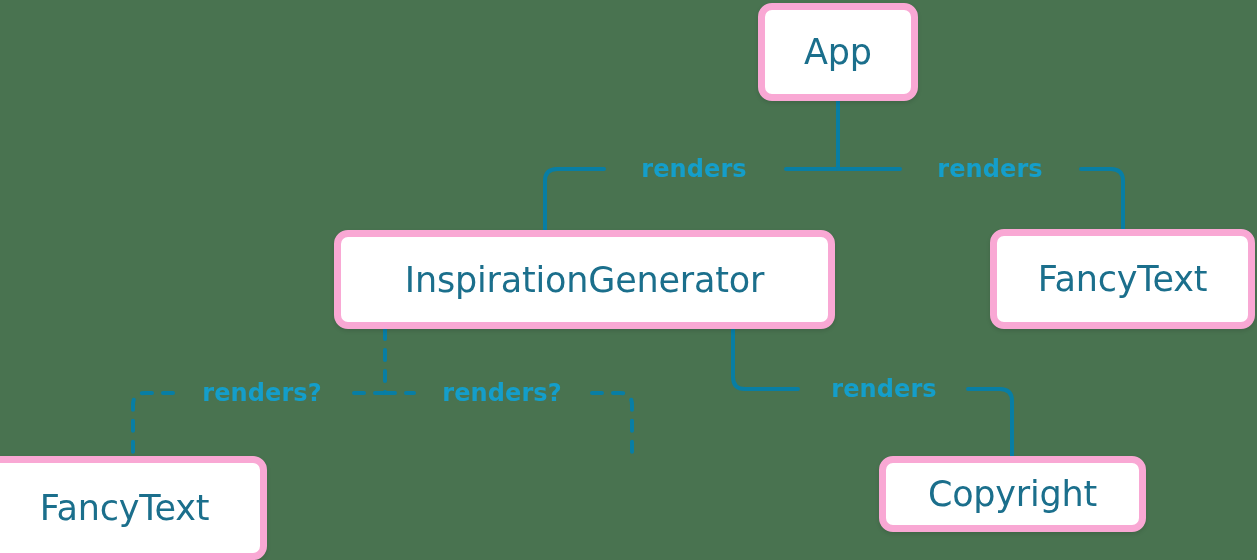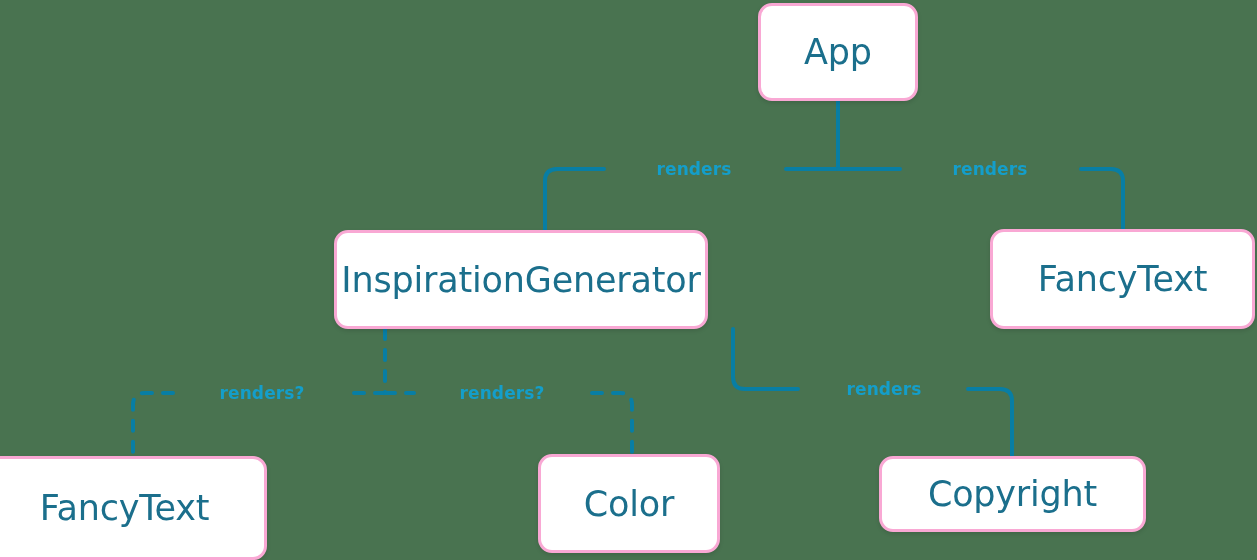--- a/index.html
+++ b/index.html
@@ -22,44 +22,44 @@
     position: absolute;
     left: 0;
     top: 0;
     width: 1257px;
     height: 560px;
     overflow: visible;
   }
   .node {
     position: absolute;
     background: #ffffff;
-    border: 3px solid #f9a8d4;
+    border: 7px solid #f9a8d4;
     border-radius: 14px;
     box-sizing: border-box;
     display: flex;
     align-items: center;
     justify-content: center;
     color: #1B6F8C;
     font-size: 35px;
     font-weight: 400;
     letter-spacing: -0.2px;
     white-space: nowrap;
     box-shadow: 0 2px 4px rgba(0,0,0,0.12);
   }
   .edge-label {
     position: absolute;
     color: #149ECA;
-    font-size: 17px;
+    font-size: 24px;
     font-weight: 600;
     letter-spacing: 0.1px;
     white-space: nowrap;
     transform: translate(-50%, -50%);
   }
   .node-app        { left: 758px;  top: 3px;   width: 160px; height: 98px;  }
-  .node-inspgen    { left: 334px;  top: 230px; width: 374px; height: 99px;  }
+  .node-inspgen    { left: 334px;  top: 230px; width: 501px; height: 99px;  }
   .node-fancytext-r{ left: 990px;  top: 229px; width: 265px; height: 100px; }
   .node-fancytext-b{ left: -18px;  top: 456px; width: 285px; height: 104px; }
   .node-color      { left: 538px;  top: 454px; width: 182px; height: 99px;  }
   .node-copyright  { left: 879px;  top: 456px; width: 267px; height: 76px; }
 </style>
 </head>
 <body>
 
 <div id="diagram">
 
@@ -87,17 +87,16 @@
   <div class="edge-label" style="left:884px; top:389px;">renders</div>
 
   <div class="node node-app">App</div>
 
   <div class="node node-inspgen">InspirationGenerator</div>
 
   <div class="node node-fancytext-r">FancyText</div>
 
   <div class="node node-fancytext-b">FancyText</div>
 
-  <div class="node node-color">Color</div>
 
   <div class="node node-copyright">Copyright</div>
 
 </div>
 
 </body></html>

